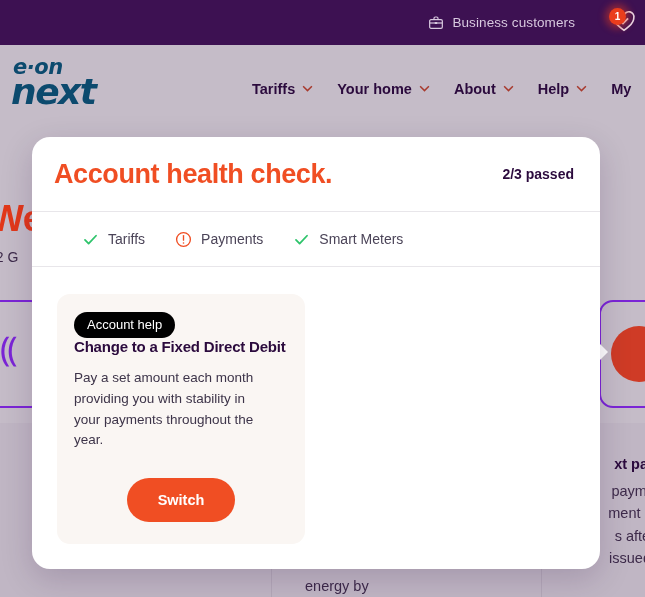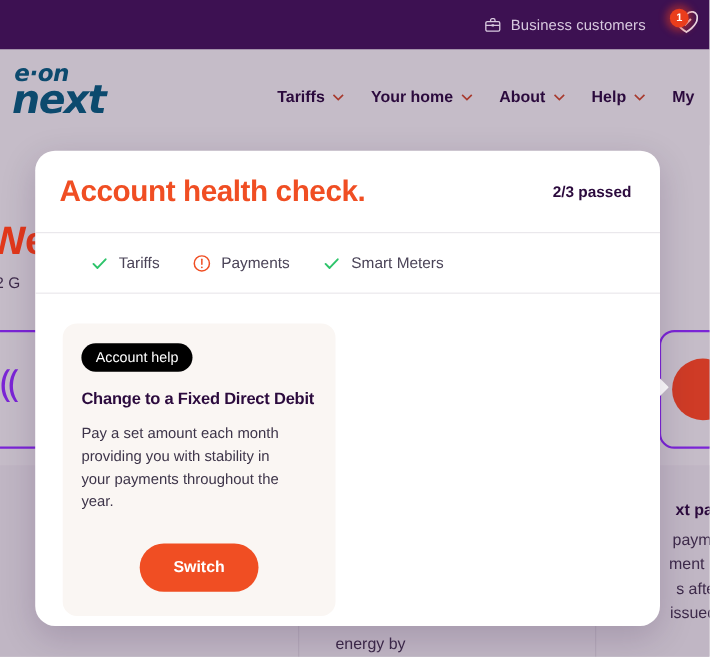--- a/index.html
+++ b/index.html
@@ -27,21 +27,21 @@
   
   .topbar {
     position: absolute;
     top: 0; left: 0; right: 0;
     height: 45px;
     background: #3d1152;
     display: flex;
     align-items: center;
     justify-content: flex-end;
     padding-right: 8px;
-    gap: 20px;
+    gap: 32px;
   }
   .topbar-link {
     display: flex;
     align-items: center;
     gap: 8px;
     color: #d8c9df;
     font-size: 13.5px;
     letter-spacing: .1px;
     white-space: nowrap;
     cursor: pointer;
@@ -290,21 +290,20 @@
   .pill {
     display: inline-block;
     background: #000000;
     color: #ffffff;
     font-size: 13px;
     padding: 6px 13px 7px;
     border-radius: 20px;
     line-height: 1;
   }
   .help-title {
-    margin-top: 16px;
     font-size: 15px;
     font-weight: bold;
     color: #2b0a3d;
     letter-spacing: -.2px;
     white-space: nowrap;
   }
   .help-text {
     margin-top: 13px;
     font-size: 13.5px;
     line-height: 1.54;

